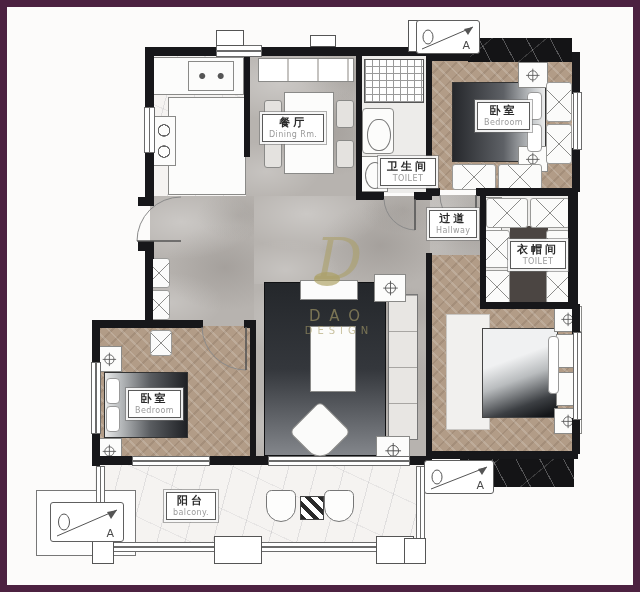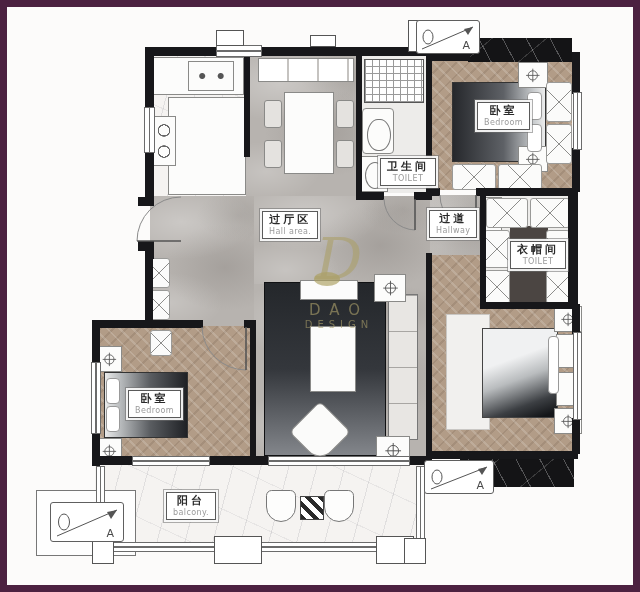--- a/index.html
+++ b/index.html
@@ -65,21 +65,21 @@
 
   
   .marker{position:absolute;background:#fff;border:1px solid #5f5f5f;border-radius:3px;z-index:25;}
   .marker svg{position:absolute;inset:0;width:100%;height:100%;}
   .marker .letter{position:absolute;right:9px;bottom:1px;font-size:11px;color:#4a4a4a;}
 
   
   .watermark{position:absolute;left:284px;top:232px;width:110px;text-align:center;z-index:12;
              color:rgba(171,160,106,.62);pointer-events:none;}
   .wm-mono{font-family:"DejaVu Serif","Liberation Serif",serif;font-style:italic;font-size:58px;line-height:.95;}
-  .wm-l1{font-size:15px;letter-spacing:9px;margin-top:14px;}
+  .wm-l1{font-size:15px;letter-spacing:9px;margin-top:20px;}
   .wm-l2{font-size:10px;letter-spacing:5px;}
 </style>
 </head>
 <body>
 
 <div id="canvas">
 
   <div class="fl f-white" style="left:150px;top:55px;width:96px;height:142px"></div>
   <div class="fl f-grey" style="left:246px;top:55px;width:112px;height:142px"></div>
   <div class="fl f-plain" style="left:360px;top:55px;width:68px;height:138px"></div>
@@ -287,31 +287,31 @@
       </svg>
     </div>
   <div class="furn wbox" style="left:556px;top:334px;width:22px;height:34px"></div>
   <div class="furn wbox" style="left:556px;top:372px;width:22px;height:34px"></div>
 
   <div class="furn" style="left:266px;top:490px;width:30px;height:32px;background:#fdfdfc;border:1px solid #777;border-radius:6px 6px 16px 16px"></div>
   <div class="furn" style="left:324px;top:490px;width:30px;height:32px;background:#fdfdfc;border:1px solid #777;border-radius:6px 6px 16px 16px"></div>
   <div class="furn" style="left:300px;top:496px;width:24px;height:24px;border:1px solid #444;
        background:repeating-linear-gradient(45deg,#2a2a2a 0 4px,#fff 4px 9px)"></div>
 
+  <div class="lbl" style="left:262px;top:114px">
+    <span class="zh">餐厅</span>
+    <span class="en">Dining Rm.</span>
+  </div>
   <div class="lbl" style="left:380px;top:158px">
     <span class="zh">卫生间</span>
     <span class="en">TOILET</span>
   </div>
   <div class="lbl" style="left:477px;top:102px">
     <span class="zh">卧室</span>
     <span class="en">Bedroom</span>
-  </div>
-  <div class="lbl" style="left:262px;top:211px">
-    <span class="zh">过厅区</span>
-    <span class="en">Hall area.</span>
   </div>
   <div class="lbl" style="left:429px;top:210px">
     <span class="zh">过道</span>
     <span class="en">Hallway</span>
   </div>
   <div class="lbl" style="left:510px;top:241px">
     <span class="zh">衣帽间</span>
     <span class="en">TOILET</span>
   </div>
   <div class="lbl" style="left:128px;top:390px">

